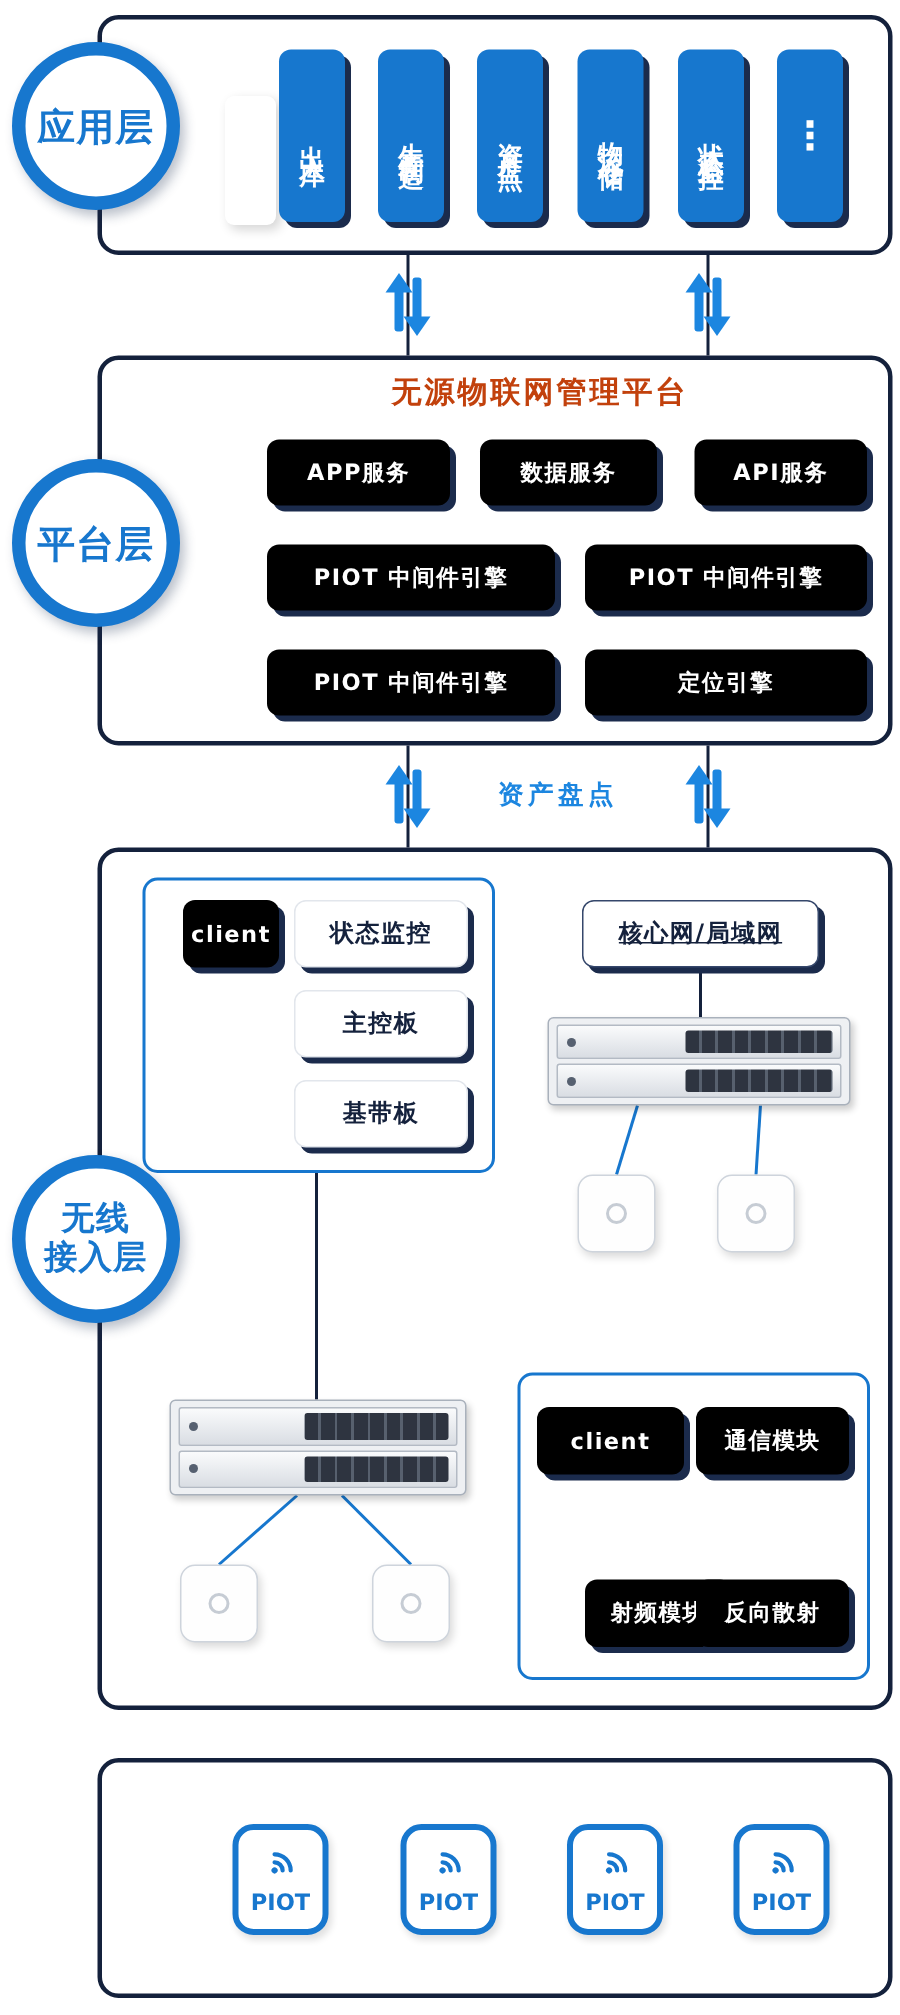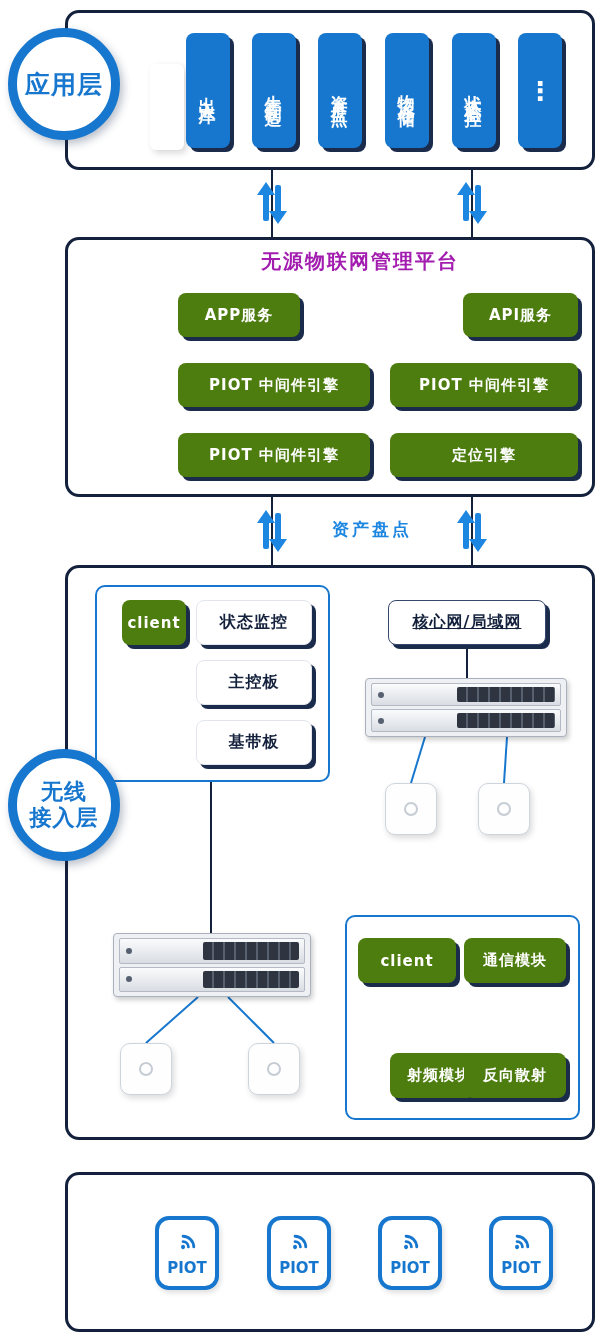--- a/index.html
+++ b/index.html
@@ -26,34 +26,34 @@
     border-radius:8px; box-shadow:4px 4px 0 #1b2b4c; color:#fff; font-weight:bold;
     display:flex; align-items:center; justify-content:center;
   }
   .vbox .vt { writing-mode:vertical-rl; text-orientation:upright; font-size:17px; letter-spacing:5px; }
   .vbox .dots { font-size:26px; line-height:1; }
   .white-card {
     position:absolute; z-index:2; background:#fff; border-radius:6px;
     box-shadow:3px 3px 7px rgba(0,0,0,.16);
   }
   .btn {
-    position:absolute; z-index:2; background:#4d7c0f; border-radius:8px;
+    position:absolute; z-index:2; background:#000000; border-radius:8px;
     box-shadow:4px 4px 0 #1b2b4c; color:#fff; font-weight:bold; font-size:15px;
     display:flex; align-items:center; justify-content:center; letter-spacing:1px;
   }
   .wbtn {
     position:absolute; z-index:2; background:#fff; border-radius:8px;
     box-shadow:4px 4px 0 #1b2b4c; color:#14213c; font-weight:bold; font-size:16px;
     display:flex; align-items:center; justify-content:center; border:1px solid #e2e6ec;
     letter-spacing:1px;
   }
   .corebox { border:1.5px solid #35476b;text-decoration:underline; }
   .subbox { position:absolute; z-index:2; border:2px solid #1777ce; border-radius:10px; }
   .title {
-    position:absolute; z-index:2; color:#a21caf; font-weight:bold; font-size:20px;
+    position:absolute; z-index:2; color:#c2410c; font-weight:bold; font-size:20px;
     text-align:center; letter-spacing:2px;
   }
   .iflabel {
     position:absolute; z-index:2; color:#1c86e0; font-weight:bold; font-size:17px;
     text-align:center; letter-spacing:3px;
   }
   .sync { position:absolute; z-index:2; width:34px; height:44px; }
   .switch {
     position:absolute; z-index:2; background:#eef0f3; border:1px solid #a9b1bc;
     border-radius:4px; box-shadow:2px 3px 5px rgba(0,0,0,.2);
@@ -155,24 +155,28 @@
     <svg width="34" height="44" viewBox="0 0 34 44">
         <g fill="#1c86e0">
       <rect x="8" y="12" width="6" height="28" rx="2"></rect>
           <polygon points="11,1 2,14 20,14"></polygon>
       <rect x="20" y="4" width="6" height="28" rx="2"></rect>
           <polygon points="23,43 14,30 32,30"></polygon>
     </g>
       </svg>
   </div>
 
+  <div class="badge" style="left:8px;top:306px;width:112px;height:112px;">
+    <span class="l1">平台层</span>
+  </div>
 
   <div class="title" style="left:160px;top:248px;width:400px;height:28px;">无源物联网管理平台</div>
 
   <div class="btn" style="left:178px;top:293px;width:122px;height:44px;">APP服务</div>
+  <div class="btn" style="left:320px;top:293px;width:118px;height:44px;">数据服务</div>
   <div class="btn" style="left:463px;top:293px;width:115px;height:44px;">API服务</div>
 
   <div class="btn" style="left:178px;top:363px;width:192px;height:44px;">PIOT 中间件引擎</div>
   <div class="btn" style="left:390px;top:363px;width:188px;height:44px;">PIOT 中间件引擎</div>
   <div class="btn" style="left:178px;top:433px;width:192px;height:44px;">PIOT 中间件引擎</div>
   <div class="btn" style="left:390px;top:433px;width:188px;height:44px;">定位引擎</div>
 
   <div class="sync" style="left:255px;top:509px;">
     <svg width="34" height="44" viewBox="0 0 34 44">
         <g fill="#1c86e0">
@@ -188,21 +192,21 @@
         <g fill="#1c86e0">
       <rect x="8" y="12" width="6" height="28" rx="2"></rect>
           <polygon points="11,1 2,14 20,14"></polygon>
       <rect x="20" y="4" width="6" height="28" rx="2"></rect>
           <polygon points="23,43 14,30 32,30"></polygon>
     </g>
       </svg>
   </div>
   <div class="iflabel" style="left:292px;top:518px;width:160px;height:22px;">资产盘点</div>
 
-  <div class="badge two" style="left:8px;top:749px;width:112px;height:112px;">
+  <div class="badge two" style="left:8px;top:770px;width:112px;height:112px;">
     <span class="l1">无线</span>
     <span class="l2">接入层</span>
   </div>
 
   <div class="subbox" style="left:95px;top:585px;width:235px;height:197px;"></div>
   <div class="btn" style="left:122px;top:600px;width:64px;height:45px;">client</div>
   <div class="wbtn" style="left:196px;top:600px;width:116px;height:45px;">状态监控</div>
   <div class="wbtn" style="left:196px;top:720px;width:116px;height:45px;">基带板</div>
   <div class="wbtn" style="left:196px;top:660px;width:116px;height:45px;">主控板</div>
 

